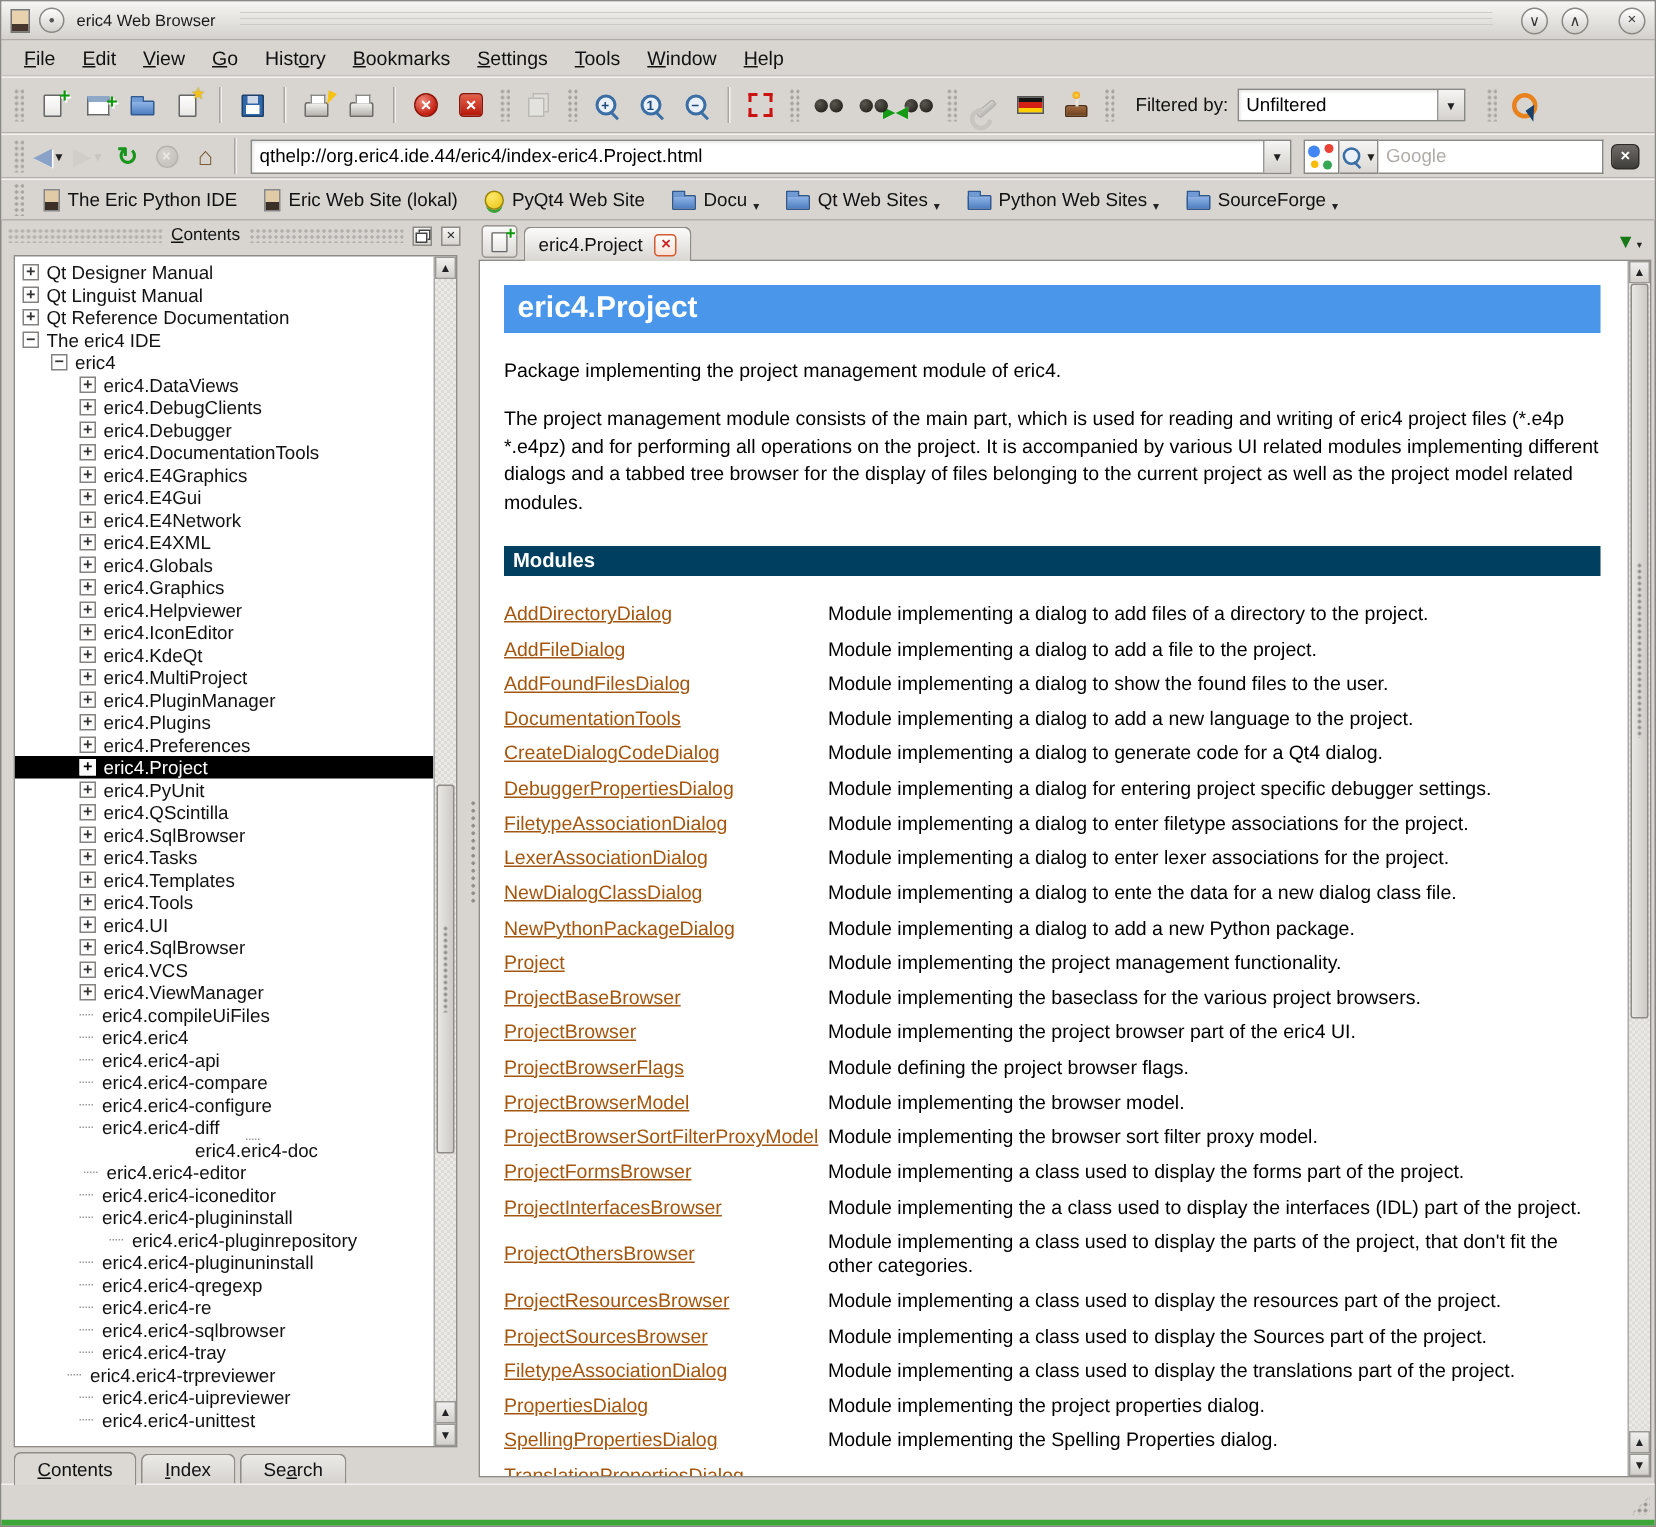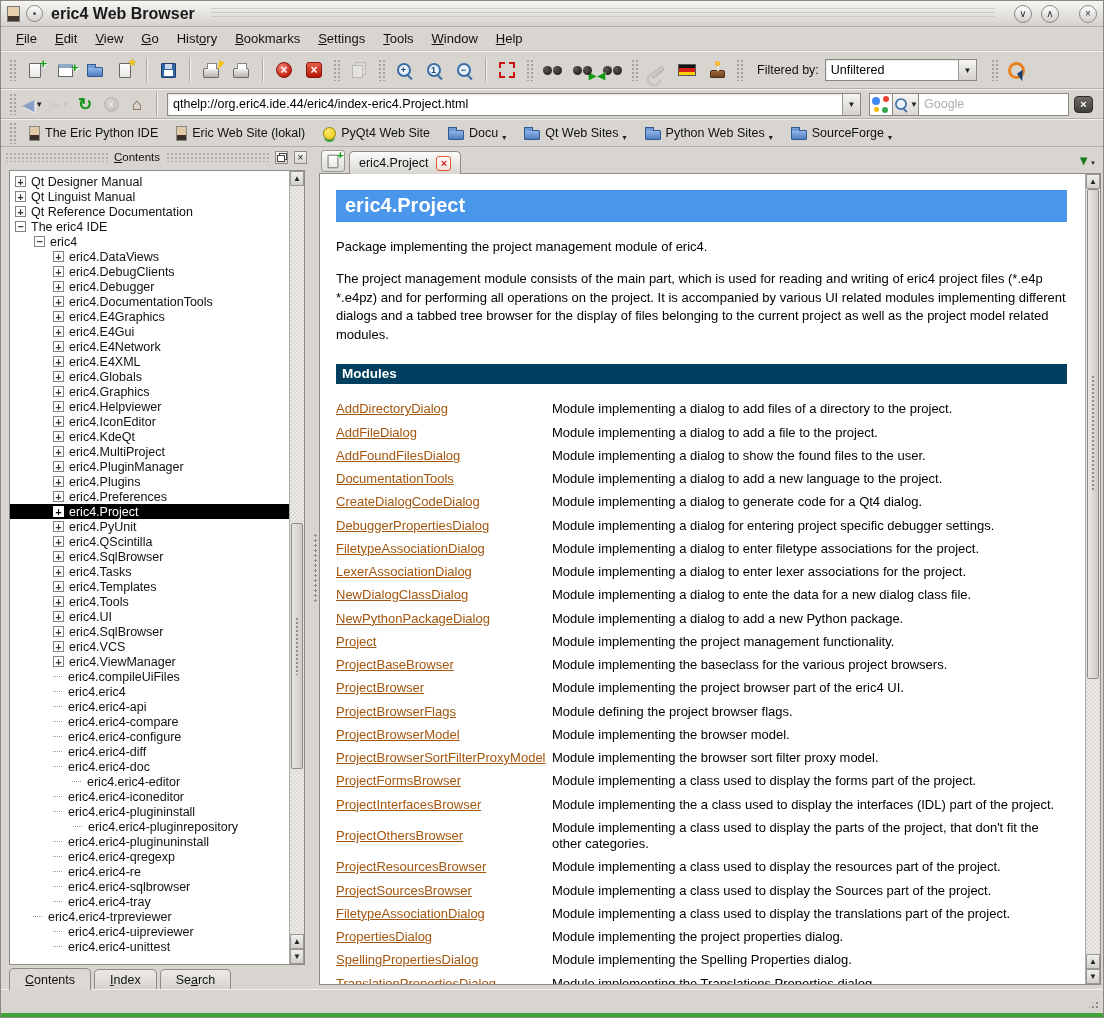--- a/index.html
+++ b/index.html
@@ -6,21 +6,21 @@
   html,body { margin:0; padding:0; }
   body { font-family:"Liberation Sans",sans-serif; background:#3da639; width:1104px; }
   .window { width:1104px; height:1018px; background:#d8d5d1; display:flex; flex-direction:column; border:1px solid #8a8885; }
 
   
   .titlebar { height:26px; display:flex; align-items:center; gap:6px; padding:0 6px;
     background:linear-gradient(#f6f5f3,#d4d1cd); border-bottom:1px solid #b0ada9; flex:0 0 auto; }
   .app-ic { width:13px; height:16px; border:1px solid #777; background:linear-gradient(#e8d2ae 0 9px,#46362c 9px 100%); }
   .pin-btn { width:17px; height:17px; border-radius:50%; border:1px solid #8a8885; background:linear-gradient(#fdfdfc,#d4d1cd); position:relative; }
   .pin-btn::after { content:""; position:absolute; left:6px; top:6px; width:3px; height:3px; border-radius:50%; background:#555; }
-  .title-text { font-weight:bold; font-size:16px; color:#1a1a1a; margin-left:2px; }
+  .title-text { font-weight:normal; font-size:11px; color:#1a1a1a; margin-left:2px; }
   .tb-lines { flex:1; height:12px; margin:0 10px; background:repeating-linear-gradient(180deg,#c3c0bc 0 1px,transparent 1px 4px); opacity:.7; }
   .win-btn { width:18px; height:18px; border-radius:50%; border:1px solid #8a8885; background:linear-gradient(#ffffff,#d2cfcb);
     display:flex; align-items:center; justify-content:center; font-size:10px; color:#333; margin-left:3px; }
 
   
   .menubar { height:24px; display:flex; align-items:center; padding:0 6px; font-size:13px; color:#111; background:#d8d5d1; border-bottom:1px solid #c6c3bf; flex:0 0 auto; }
   .menu-item { padding:2px 9px; }
   .mn { text-decoration:underline; }
 
   
@@ -545,25 +545,25 @@
               <span class="tree-label">eric4.eric4-compare</span>
             </div>
             <div class="tree-row" style="padding-left: 43px;">
               <span class="leaf-dash"></span>
               <span class="tree-label">eric4.eric4-configure</span>
             </div>
             <div class="tree-row" style="padding-left: 43px;">
               <span class="leaf-dash"></span>
               <span class="tree-label">eric4.eric4-diff</span>
             </div>
-            <div class="tree-row" style="padding-left: 43px;">
+            <div class="tree-row" style="padding-left: 43px; flex-direction: column;">
               <span class="leaf-dash"></span>
               <span class="tree-label">eric4.eric4-doc</span>
             </div>
-            <div class="tree-row" style="padding-left: 62px;">
+            <div class="tree-row" style="padding-left: 46px;">
               <span class="leaf-dash"></span>
               <span class="tree-label">eric4.eric4-editor</span>
             </div>
             <div class="tree-row" style="padding-left: 43px;">
               <span class="leaf-dash"></span>
               <span class="tree-label">eric4.eric4-iconeditor</span>
             </div>
             <div class="tree-row" style="padding-left: 43px;">
               <span class="leaf-dash"></span>
               <span class="tree-label">eric4.eric4-plugininstall</span>
@@ -585,21 +585,21 @@
               <span class="tree-label">eric4.eric4-re</span>
             </div>
             <div class="tree-row" style="padding-left: 43px;">
               <span class="leaf-dash"></span>
               <span class="tree-label">eric4.eric4-sqlbrowser</span>
             </div>
             <div class="tree-row" style="padding-left: 43px;">
               <span class="leaf-dash"></span>
               <span class="tree-label">eric4.eric4-tray</span>
             </div>
-            <div class="tree-row" style="padding-left: 23px;">
+            <div class="tree-row" style="padding-left: 35px;">
               <span class="leaf-dash"></span>
               <span class="tree-label">eric4.eric4-trpreviewer</span>
             </div>
             <div class="tree-row" style="padding-left: 43px;">
               <span class="leaf-dash"></span>
               <span class="tree-label">eric4.eric4-uipreviewer</span>
             </div>
             <div class="tree-row" style="padding-left: 43px;">
               <span class="leaf-dash"></span>
               <span class="tree-label">eric4.eric4-unittest</span>
@@ -690,21 +690,20 @@
               <div class="module-desc">Module implementing a class used to display the resources part of the project.</div>
               <span class="module-link">ProjectSourcesBrowser</span>
               <div class="module-desc">Module implementing a class used to display the Sources part of the project.</div>
               <span class="module-link">FiletypeAssociationDialog</span>
               <div class="module-desc">Module implementing a class used to display the translations part of the project.</div>
               <span class="module-link">PropertiesDialog</span>
               <div class="module-desc">Module implementing the project properties dialog.</div>
               <span class="module-link">SpellingPropertiesDialog</span>
               <div class="module-desc">Module implementing the Spelling Properties dialog.</div>
               <span class="module-link">TranslationPropertiesDialog</span>
-              <div class="module-desc">Module implementing the Translations Properties dialog.</div>
             </div>
         </div>
         <div class="v-scroll">
           <span class="sb">▲</span>
           <span class="track">
               <span class="thumb" style="top:0;height:64%;"></span>
             </span>
           <span class="sb">▲</span>
           <span class="sb">▼</span>
         </div>

